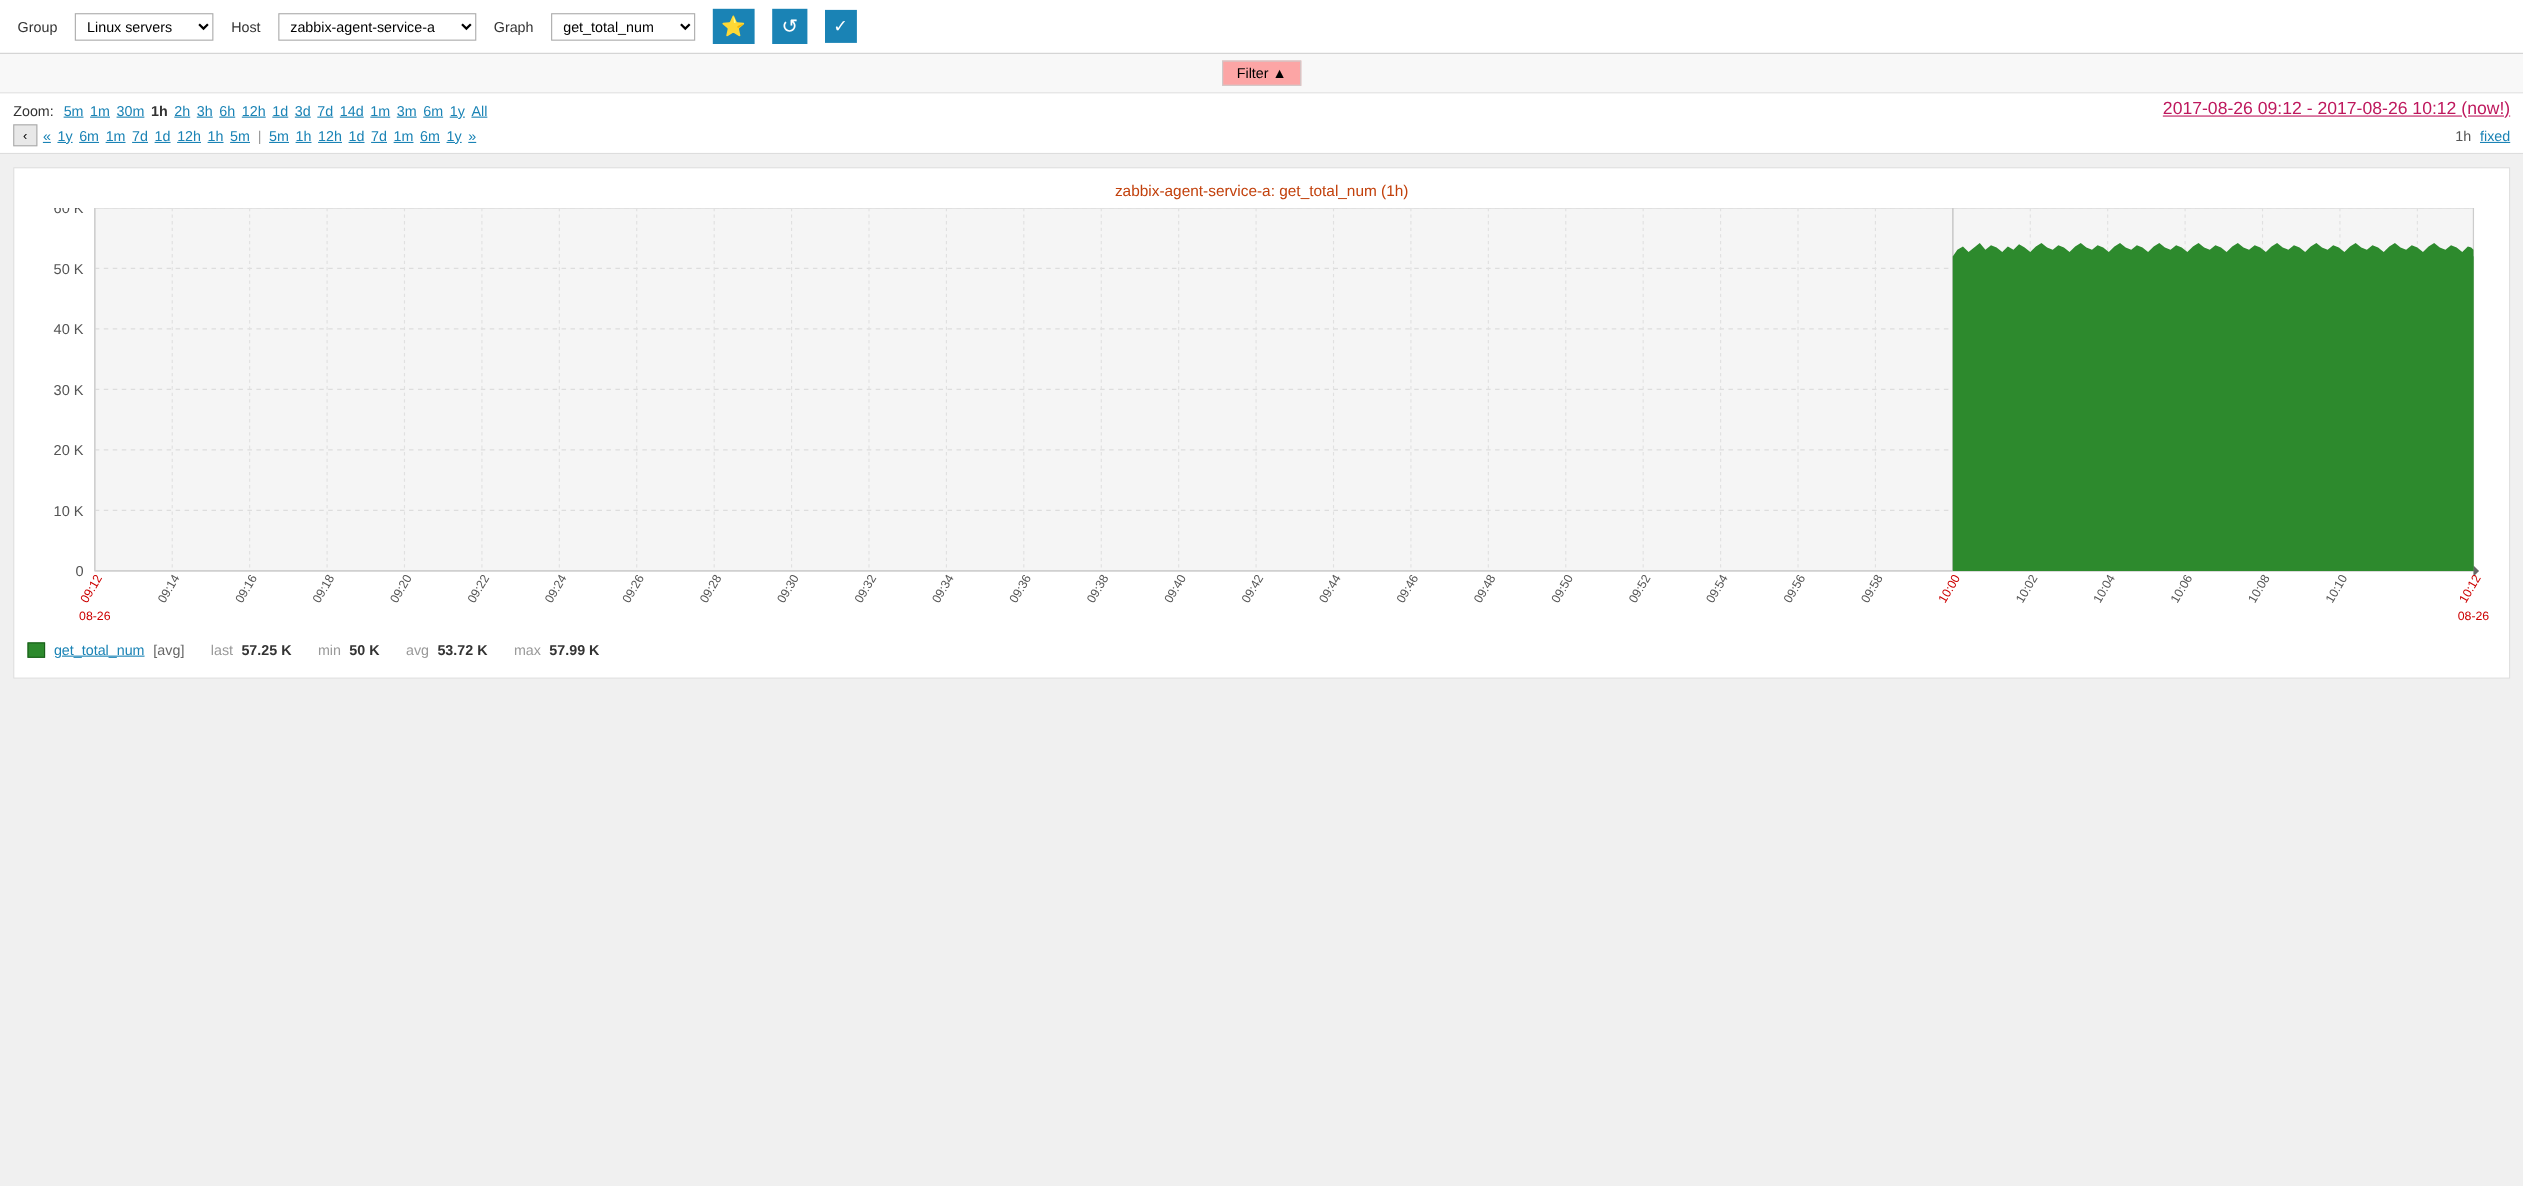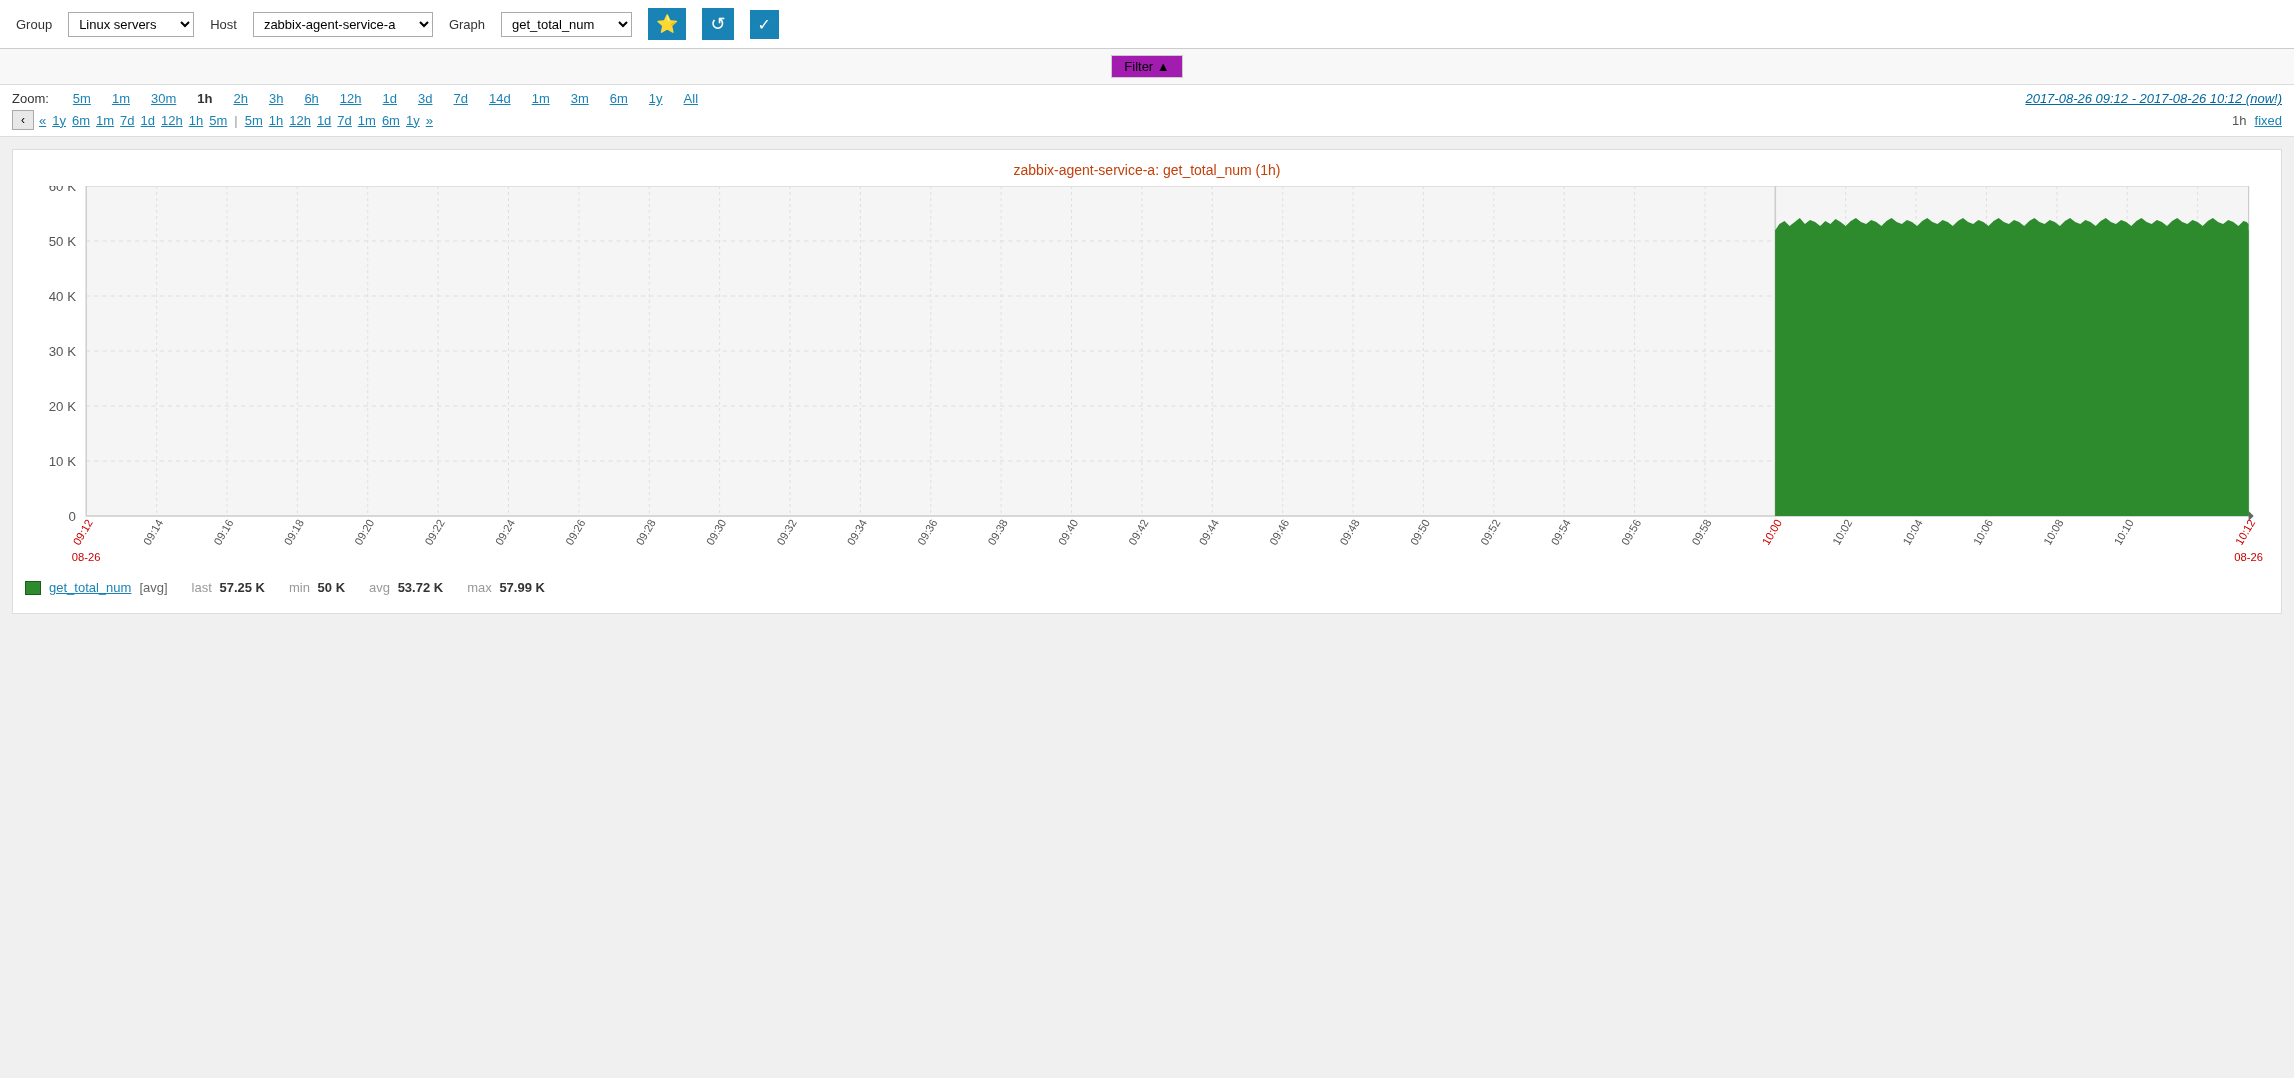--- a/index.html
+++ b/index.html
@@ -70,63 +70,62 @@
       justify-content: center;
     }
 
     .filter-bar {
       background: #f8f8f8;
       border-bottom: 1px solid #ddd;
       text-align: center;
       padding: 6px;
     }
     .filter-btn {
-      background: #a21caf;
+      background: #fca5a5;
       border: 1px solid #ccc;
       padding: 3px 12px;
       font-size: 13px;
       cursor: pointer;
     }
 
     .controls-bar {
       background: #fff;
       border-bottom: 1px solid #ddd;
       padding: 6px 12px;
     }
     .zoom-row {
       display: flex;
       align-items: center;
       justify-content: space-between;
       margin-bottom: 4px;
     }
     .zoom-left {
       display: flex;
-      gap: 15px;
+      gap: 0;
     }
     .zoom-label {
       font-size: 13px;
       margin-right: 6px;
     }
     .zoom-link {
       font-size: 13px;
       color: #1a83b5;
       text-decoration: underline;
       cursor: pointer;
       margin: 0 3px;
     }
     .zoom-link.active {
       font-weight: bold;
       color: #333;
       text-decoration: none;
     }
     .zoom-right {
-      font-size: 13px;
-      color: #0369a1;
+      font-size: 16px;
+      color: #be185d;
       text-decoration: underline;
-      font-style: italic;
     }
     .nav-row {
       display: flex;
       align-items: center;
       justify-content: space-between;
     }
     .nav-left {
       display: flex;
       align-items: center;
       gap: 0;

